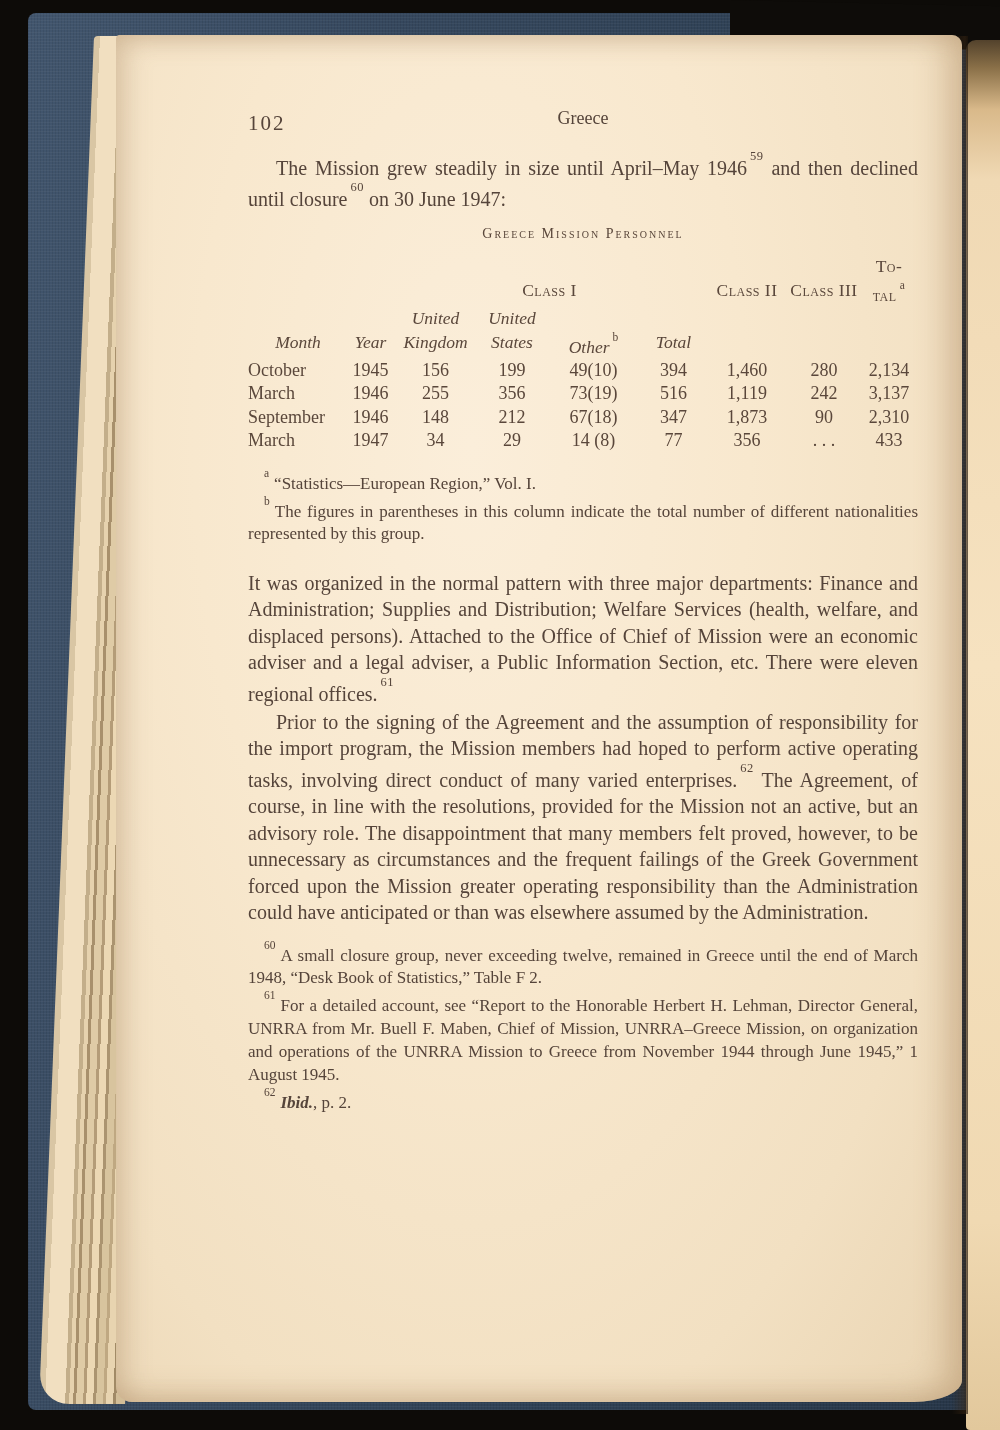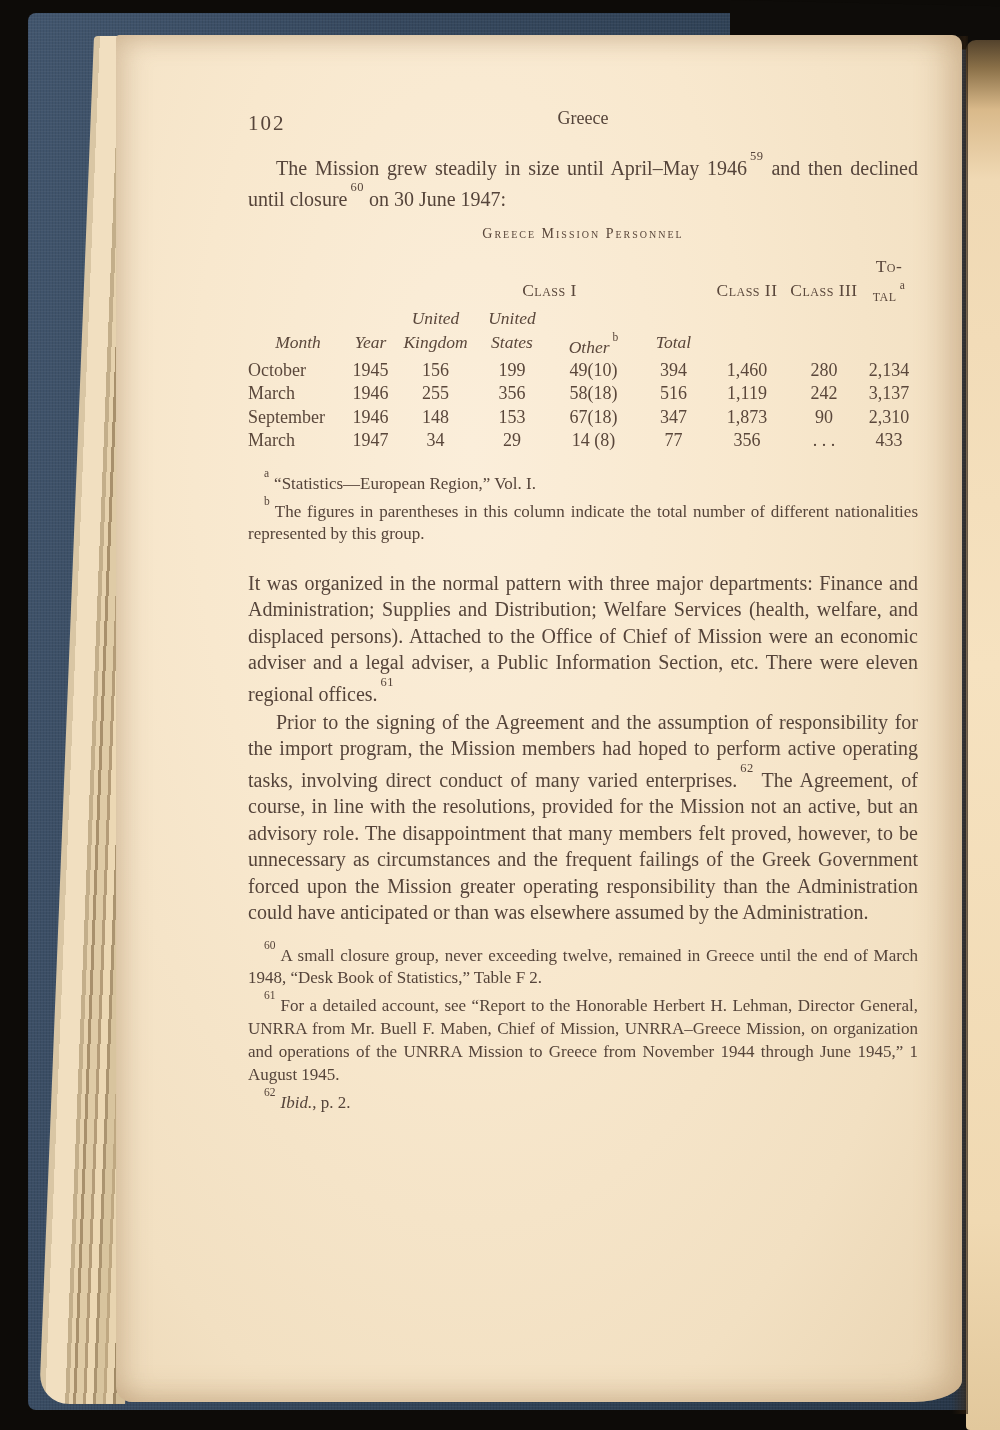--- a/index.html
+++ b/index.html
@@ -93,21 +93,21 @@
   .r1{grid-row:1}.r2{grid-row:2}.r3{grid-row:3}.r4{grid-row:4}
   .r5{grid-row:5}.r6{grid-row:6}.r7{grid-row:7}.r8{grid-row:8}
 
   .tnotes { margin-top:14px; font-size:17px; line-height:22.5px; }
   .tnotes p { text-indent:16px; text-align:justify; }
   .tnotes sup { font-size:11.5px; position:relative; top:-5px; margin-right:5px; }
 
   .footnotes { margin-top:13px; font-size:17px; line-height:23px; }
   .fn { text-indent:16px; text-align:justify; }
   .fn sup { font-size:11.5px; position:relative; top:-5px; margin-right:5px; }
-  .em { font-style:italic; }
+  .em { font-style:italic;font-weight:bold; }
 </style>
 </head>
 <body>
 
 <div class="scene">
   <div class="cover"></div>
   <div class="corner-dark"></div>
   <div class="page-stack"></div>
   <div class="facing-page"></div>
   <div class="gutter"></div>
@@ -149,30 +149,30 @@
       <div class="cell c5 r5">49(10)</div>
       <div class="cell c6 r5">394</div>
       <div class="cell c7 r5">1,460</div>
       <div class="cell c8 r5">280</div>
       <div class="cell c9 r5">2,134</div>
 
       <div class="cell left c1 r6">March</div>
       <div class="cell c2 r6">1946</div>
       <div class="cell c3 r6">255</div>
       <div class="cell c4 r6">356</div>
-      <div class="cell c5 r6">58(18)</div>
+      <div class="cell c5 r6">73(19)</div>
       <div class="cell c6 r6">516</div>
       <div class="cell c7 r6">1,119</div>
       <div class="cell c8 r6">242</div>
       <div class="cell c9 r6">3,137</div>
 
       <div class="cell left c1 r7">September</div>
       <div class="cell c2 r7">1946</div>
       <div class="cell c3 r7">148</div>
-      <div class="cell c4 r7">153</div>
+      <div class="cell c4 r7">212</div>
       <div class="cell c5 r7">67(18)</div>
       <div class="cell c6 r7">347</div>
       <div class="cell c7 r7">1,873</div>
       <div class="cell c8 r7">90</div>
       <div class="cell c9 r7">2,310</div>
 
       <div class="cell left c1 r8">March</div>
       <div class="cell c2 r8">1947</div>
       <div class="cell c3 r8">34</div>
       <div class="cell c4 r8">29</div>

